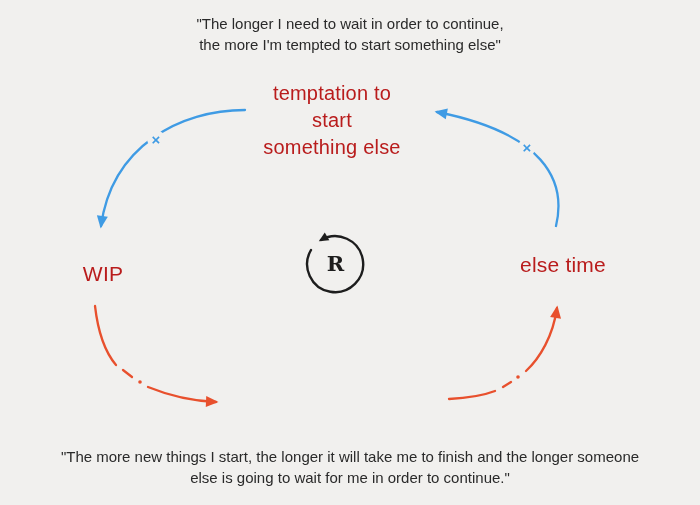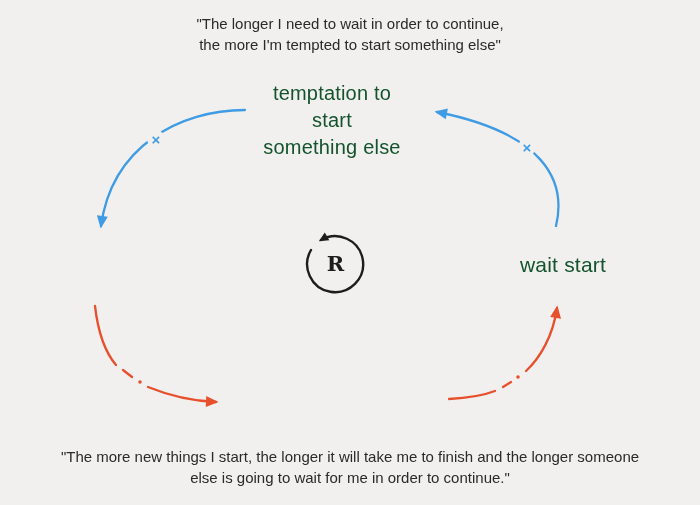--- a/index.html
+++ b/index.html
@@ -35,21 +35,21 @@
     color: var(--text);
   }
   .quote-top { top: 13px; }
   .quote-bottom { top: 446px; }
   .node {
     position: absolute;
     text-align: center;
     white-space: pre-line;
     font-size: 21px;
     line-height: 1.3;
-    color: #14532d;
+    color: #b91c1c;
     letter-spacing: 0.2px;
   }
   .node-temptation { left: 230px; top: 80px; width: 204px; font-size: 20px; line-height: 1.35; }
   .node-wip { left: 63px; top: 260px; width: 80px; }
   .node-wait-time { left: 502px; top: 251px; width: 122px; }
   .node-responsiveness { left: 236px; top: 390px; width: 204px; }
   .loop-label {
     position: absolute;
     left: 324px;
     top: 252px;
@@ -135,22 +135,23 @@
     </g>
   </svg>
 
   <div class="quote quote-top">"The longer I need to wait in order to continue,
 the more I'm tempted to start something else"</div>
 
   <div class="node node-temptation">temptation to
 start
 something else</div>
 
+  <div class="node node-wip">WIP</div>
 
-  <div class="node node-wait-time">wait start</div>
+  <div class="node node-wait-time">else time</div>
 
 
   <div class="loop-label">R</div>
 
   <span class="mark mark-left">×</span>
 
   <span class="mark mark-right">×</span>
 
   <div class="quote quote-bottom">"The more new things I start, the longer it will take me to finish and the longer someone
 else is going to wait for me in order to continue."</div>

